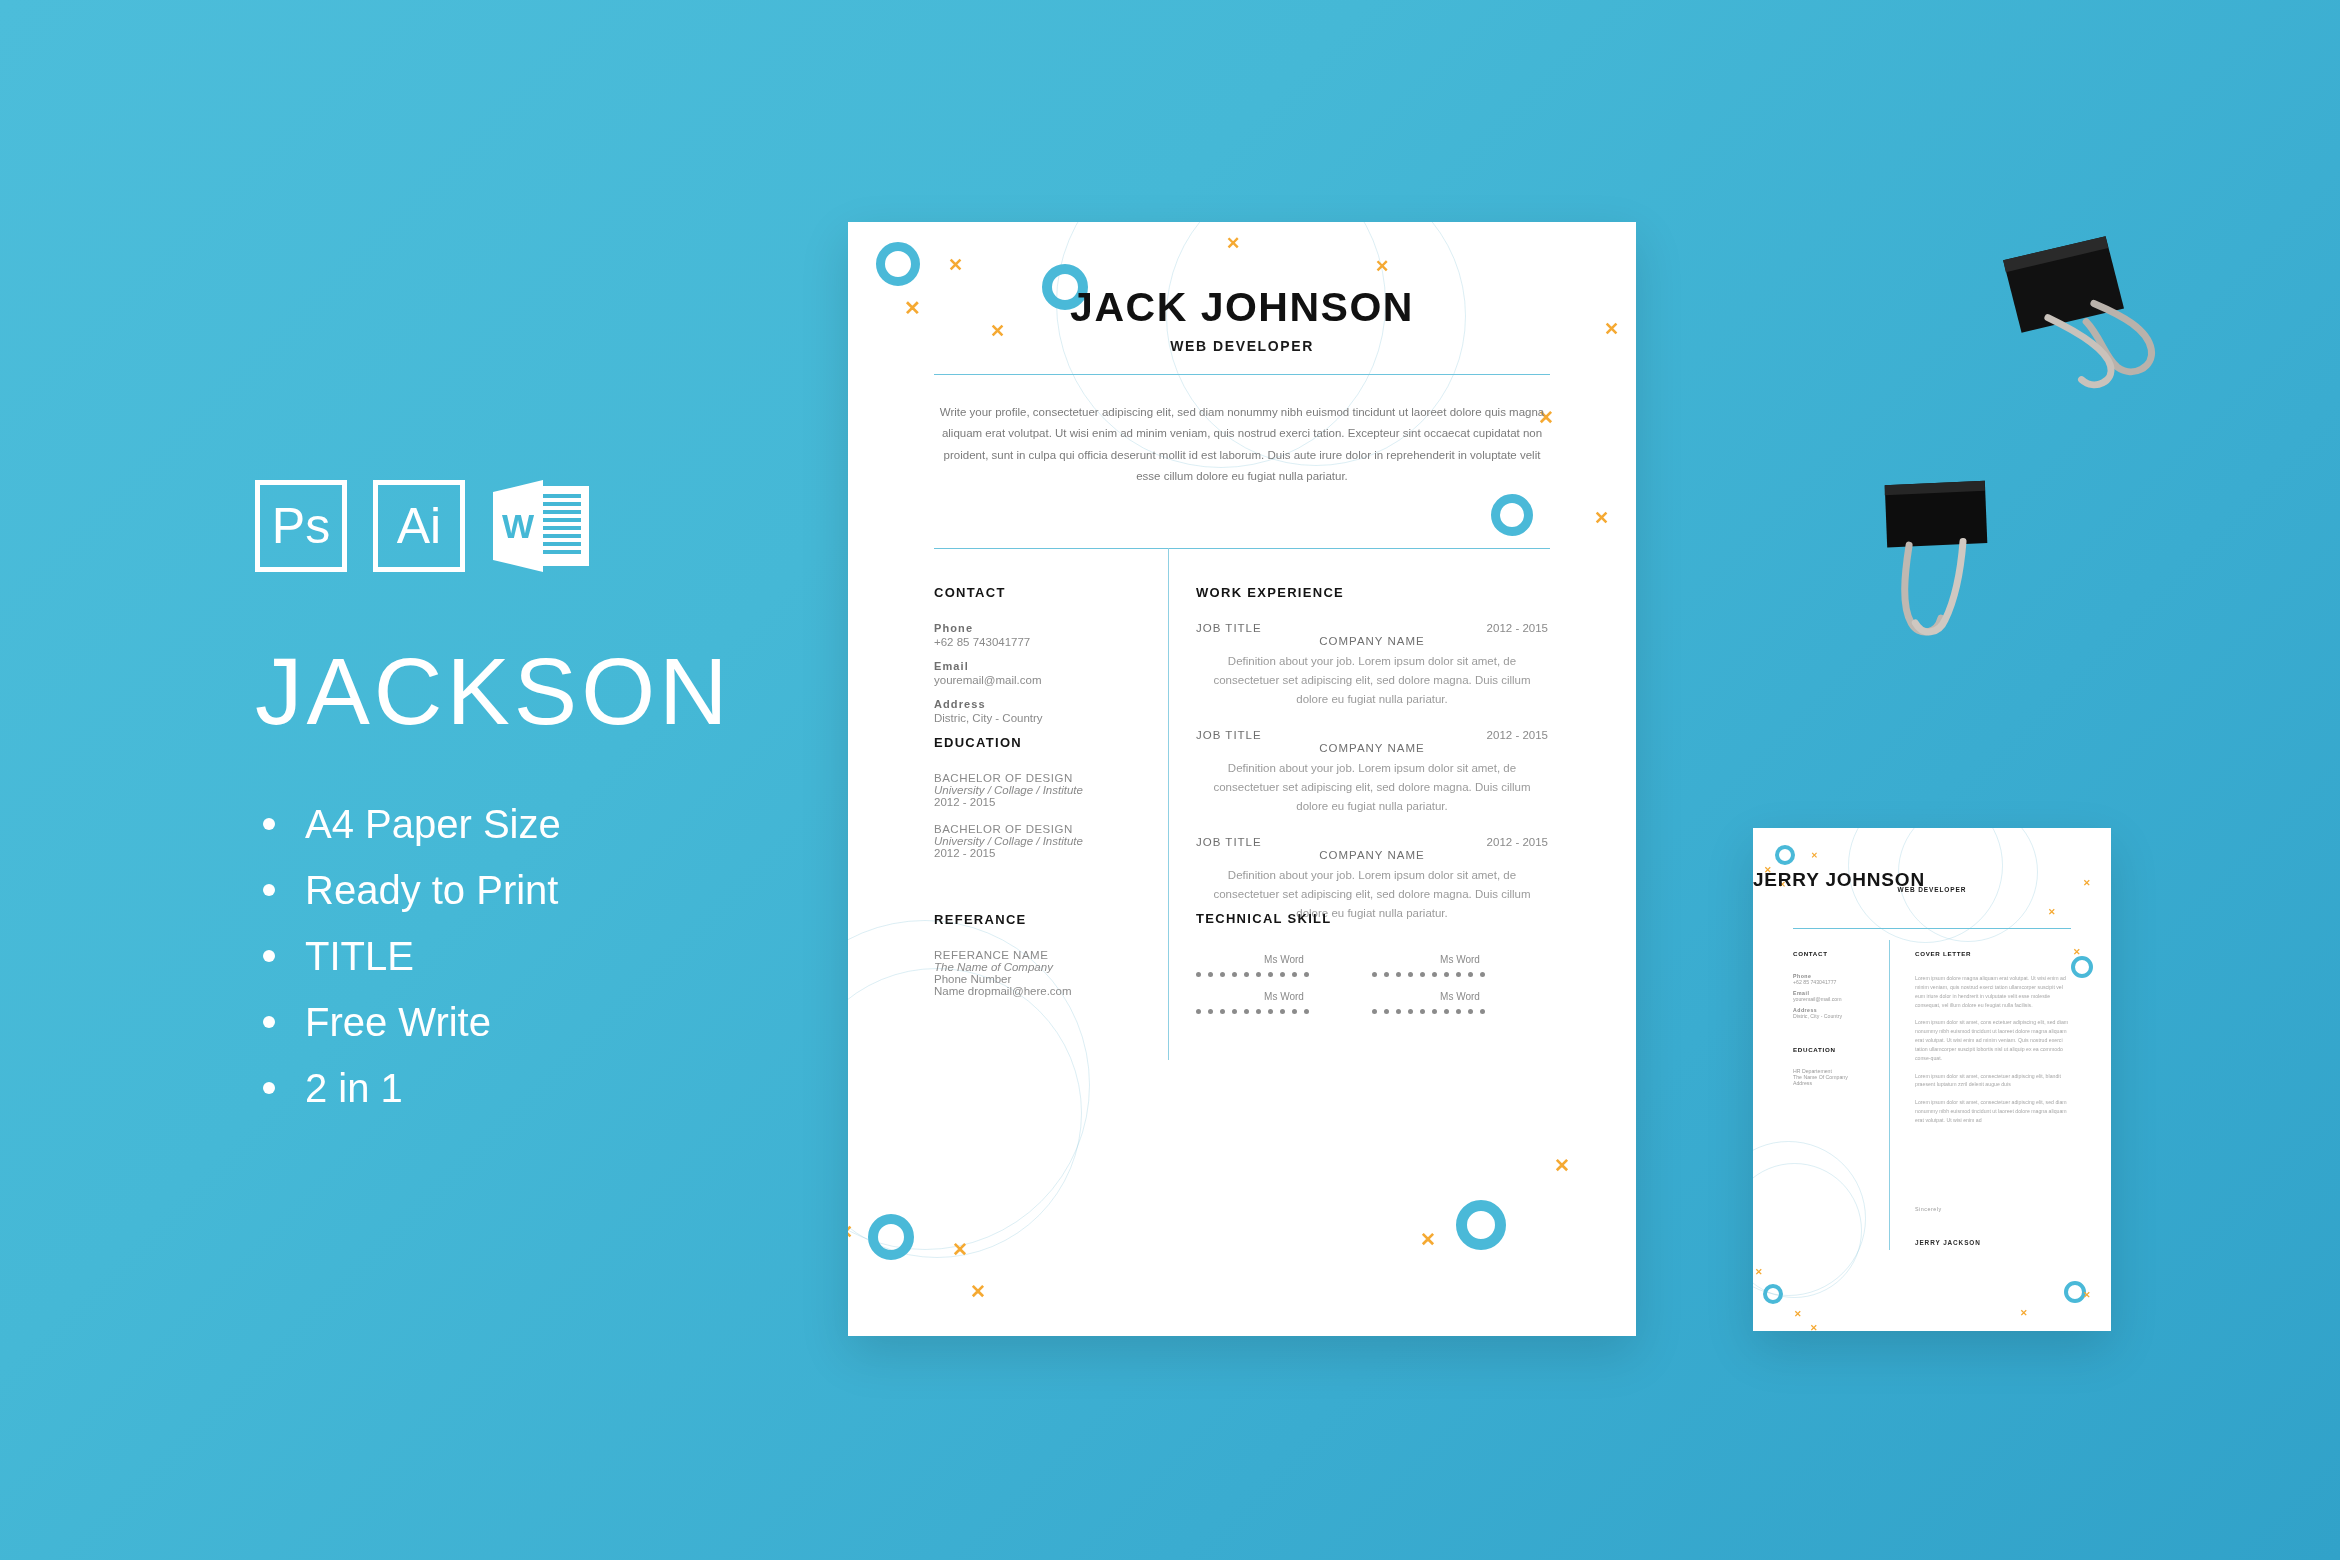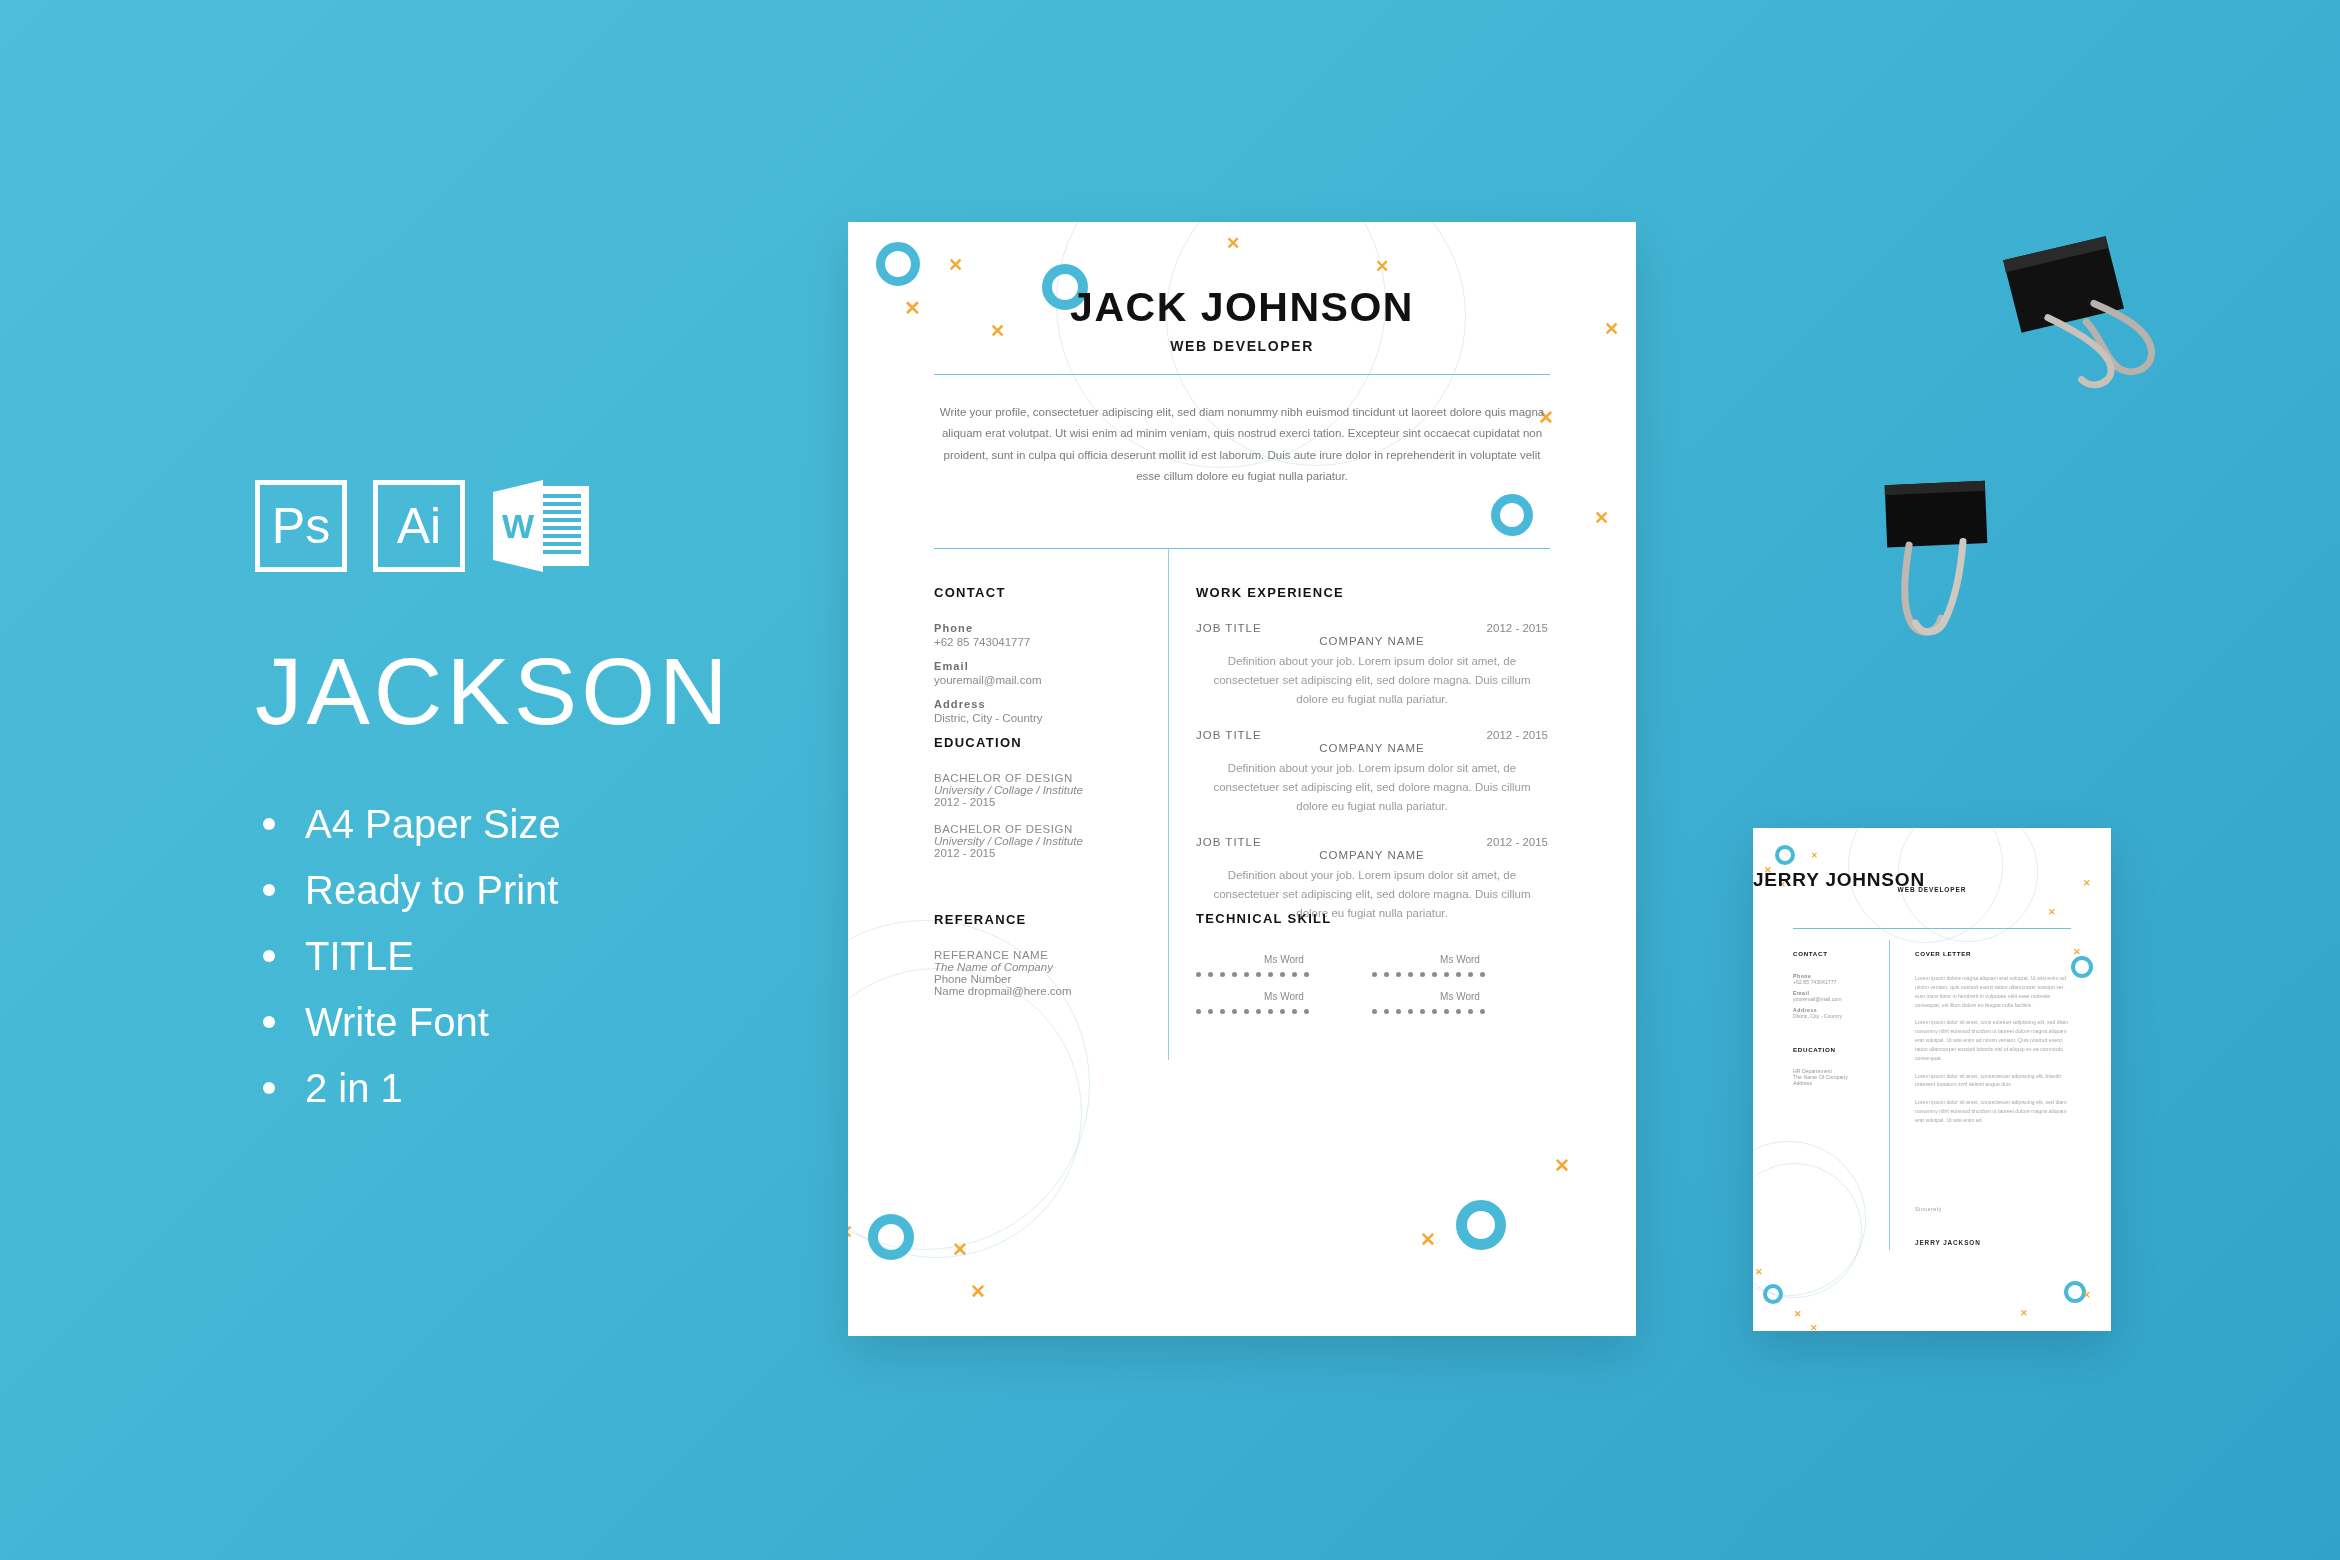--- a/index.html
+++ b/index.html
@@ -200,21 +200,21 @@
         </svg>
       </div>
     </div>
 
     <div id="feature-title">JACKSON</div>
 
     <ul id="feature-list">
       <li>A4 Paper Size</li>
       <li>Ready to Print</li>
       <li>TITLE</li>
-      <li>Write Font</li>
+      <li>Free Write</li>
       <li>2 in 1</li>
     </ul>
   </div>
 
   <div class="sheet" id="sheet-main">
 
     <div class="wm" style="left:208px; top:-84px; width:330px; height:330px;"></div>
     <div class="wm" style="left:318px; top:-56px; width:300px; height:300px;"></div>
     <div class="wm" style="left:-88px; top:698px; width:330px; height:330px;"></div>
     <div class="wm" style="left:-56px; top:746px; width:290px; height:290px;"></div>

